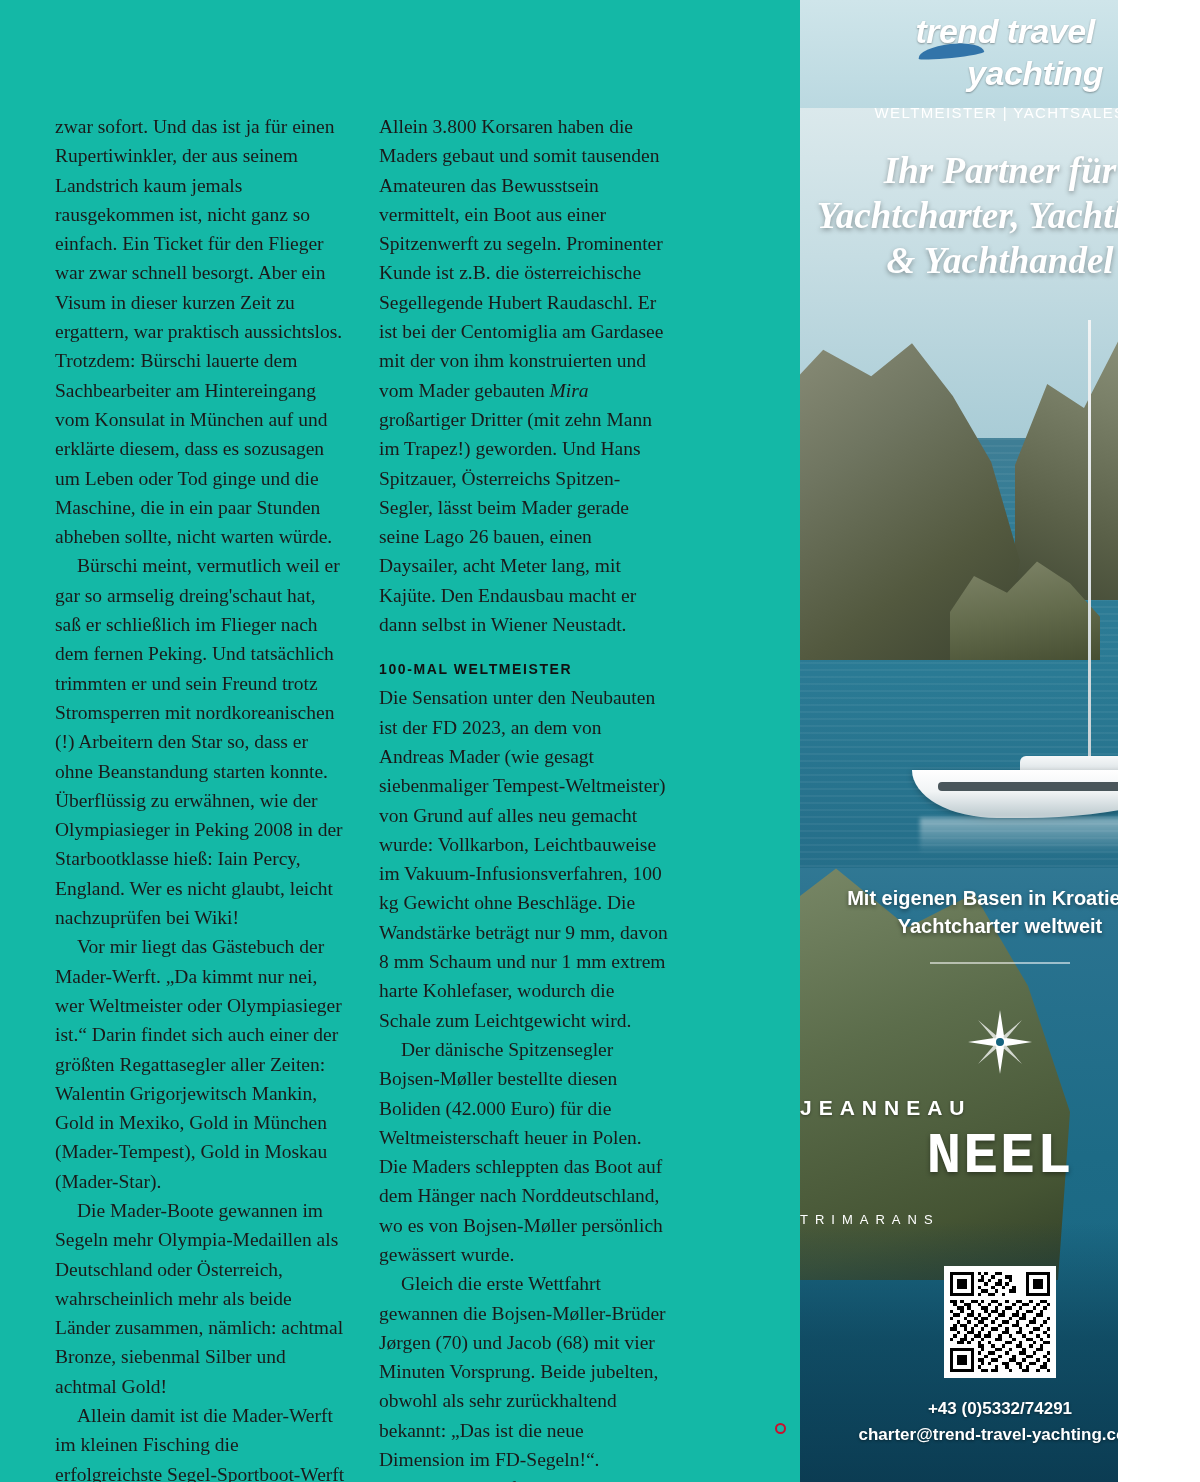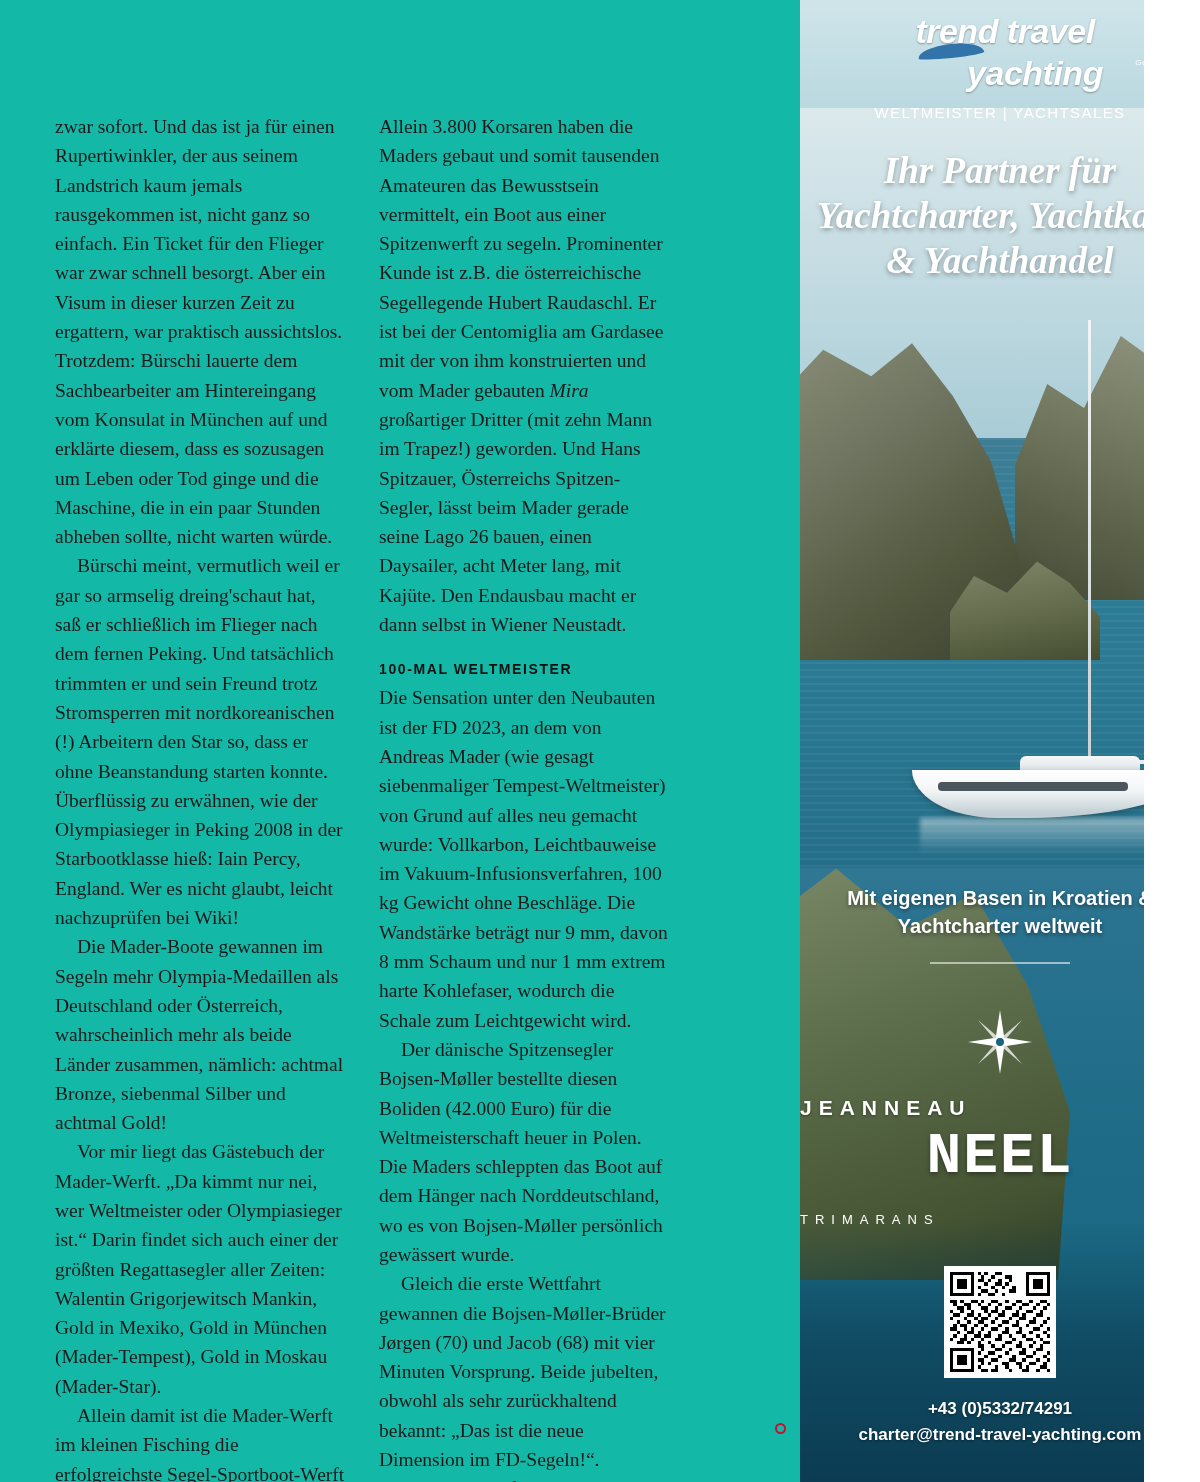--- a/index.html
+++ b/index.html
@@ -74,21 +74,21 @@
     width: 11px;
     height: 11px;
     border: 2.5px solid #c8102e;
     border-radius: 50%;
     box-sizing: border-box;
   }
 
   
   .ad {
     position: relative;
-    width: 344px;
+    width: 318px;
     height: 1482px;
     overflow: hidden;
     background: linear-gradient(to bottom, #cfe5ea 0%, #9cc6d2 18%, #4e8ea3 42%, #2a7390 62%, #1d6b86 78%, #16637f 100%);
   }
   
   .sky {
     position: absolute;
     top: 108px; left: 0; width: 400px; height: 330px;
     background: linear-gradient(to bottom, #dbe9ec 0%, #c6dde3 45%, #a9ccd6 100%);
   }
@@ -320,22 +320,22 @@
 <body>
 
 <div class="page">
 
   <div class="article">
     <div class="columns">
 
       <div class="col">
         <p>zwar sofort. Und das ist ja für einen Rupertiwinkler, der aus seinem Landstrich kaum jemals rausgekommen ist, nicht ganz so einfach. Ein Ticket für den Flieger war zwar schnell besorgt. Aber ein Visum in dieser kurzen Zeit zu ergattern, war praktisch aussichtslos. Trotzdem: Bürschi lauerte dem Sachbearbeiter am Hintereingang vom Konsulat in München auf und erklärte diesem, dass es sozusagen um Leben oder Tod ginge und die Maschine, die in ein paar Stunden abheben sollte, nicht warten würde.</p>
         <p class="indent">Bürschi meint, vermutlich weil er gar so armselig dreing'schaut hat, saß er schließlich im Flieger nach dem fernen Peking. Und tatsächlich trimmten er und sein Freund trotz Stromsperren mit nordkoreanischen (!) Arbeitern den Star so, dass er ohne Beanstandung starten konnte. Überflüssig zu erwähnen, wie der Olympiasieger in Peking 2008 in der Starbootklasse hieß: Iain Percy, England. Wer es nicht glaubt, leicht nachzuprüfen bei Wiki!</p>
+        <p class="indent">Vor mir liegt das Gästebuch der Mader-Werft. „Da kimmt nur nei, wer Weltmeister oder Olympiasieger ist.“ Darin findet sich auch einer der größten Regattasegler aller Zeiten: Walentin Grigorjewitsch Mankin, Gold in Mexiko, Gold in München (Mader-Tempest), Gold in Moskau (Mader-Star).</p>
         <p class="indent">Die Mader-Boote gewannen im Segeln mehr Olympia-Medaillen als Deutschland oder Österreich, wahrscheinlich mehr als beide Länder zusammen, nämlich: achtmal Bronze, siebenmal Silber und achtmal Gold!</p>
-        <p class="indent">Vor mir liegt das Gästebuch der Mader-Werft. „Da kimmt nur nei, wer Weltmeister oder Olympiasieger ist.“ Darin findet sich auch einer der größten Regattasegler aller Zeiten: Walentin Grigorjewitsch Mankin, Gold in Mexiko, Gold in München (Mader-Tempest), Gold in Moskau (Mader-Star).</p>
         <p class="indent">Allein damit ist die Mader-Werft im kleinen Fisching die erfolgreichste Segel-Sportboot-Werft der Welt.</p>
 
       </div>
 
       <div class="col">
         <p><span>Allein 3.800 Korsaren haben die Maders gebaut und somit tausenden Amateuren das Bewusstsein vermittelt, ein Boot aus einer Spitzenwerft zu segeln. Prominenter Kunde ist z.B. die österreichische Segellegende Hubert Raudaschl. Er ist bei der Centomiglia am Gardasee mit der von ihm konstruierten und vom Mader gebauten</span> <span class="italic">Mira</span> <span>großartiger Dritter (mit zehn Mann im Trapez!) geworden. Und Hans Spitzauer, Österreichs Spitzen-Segler, lässt beim Mader gerade seine Lago 26 bauen, einen Daysailer, acht Meter lang, mit Kajüte. Den Endausbau macht er dann selbst in Wiener Neustadt.</span></p>
         <div class="subhead">100-MAL WELTMEISTER</div>
         <p>Die Sensation unter den Neubauten ist der FD 2023, an dem von Andreas Mader (wie gesagt siebenmaliger Tempest-Weltmeister) von Grund auf alles neu gemacht wurde: Vollkarbon, Leichtbauweise im Vakuum-Infusionsverfahren, 100 kg Gewicht ohne Beschläge. Die Wandstärke beträgt nur 9 mm, davon 8 mm Schaum und nur 1 mm extrem harte Kohlefaser, wodurch die Schale zum Leichtgewicht wird.</p>
         <p class="indent">Der dänische Spitzensegler Bojsen-Møller bestellte diesen Boliden (42.000 Euro) für die Weltmeisterschaft heuer in Polen. Die Maders schleppten das Boot auf dem Hänger nach Norddeutschland, wo es von Bojsen-Møller persönlich gewässert wurde.</p>
         <p class="indent">Gleich die erste Wettfahrt gewannen die Bojsen-Møller-Brüder Jørgen (70) und Jacob (68) mit vier Minuten Vorsprung. Beide jubelten, obwohl als sehr zurückhaltend bekannt: „Das ist die neue Dimension im FD-Segeln!“. Gesamtergebnis für die Bojsens: Platz 1. Schon am nächsten Tag hagelte es schon Bestellungen aus ganz Europa.</p>

